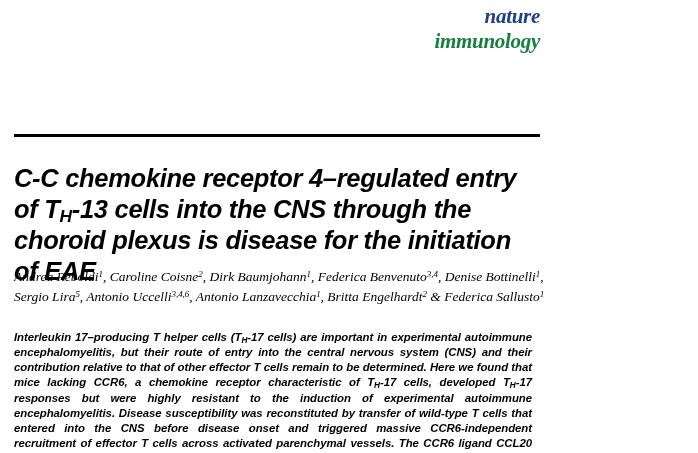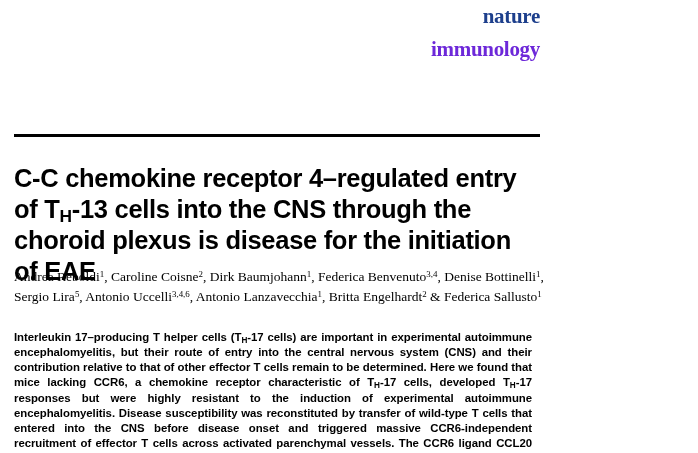--- a/index.html
+++ b/index.html
@@ -13,20 +13,21 @@
     font-family: "Liberation Serif", serif;
     color: #000000;
     overflow: hidden;
   }
   .page {
     position: relative;
     width: 554px;
     height: 453px;
     box-sizing: border-box;
     padding: 0 14px;
+    font-style: italic;
   }
   
   .masthead {
     position: absolute;
     top: 6px;
     right: 14px;
     text-align: right;
     line-height: 1.0;
   }
   .masthead .line1 {
@@ -34,24 +35,24 @@
     font-size: 21px;
     font-weight: bold;
     color: #1d3f8c;
     letter-spacing: -0.3px;
     display: block;
   }
   .masthead .line2 {
     font-family: "Liberation Serif", serif;
     font-size: 21px;
     font-weight: bold;
-    color: #6d28d9;
+    color: #15803d;
     letter-spacing: -0.3px;
     display: block;
-    margin-top: 12px;
+    margin-top: 4px;
   }
   
   .top-rule {
     position: absolute;
     left: 14px;
     right: 14px;
     top: 134px;
     height: 3px;
     background: #000000;
   }

